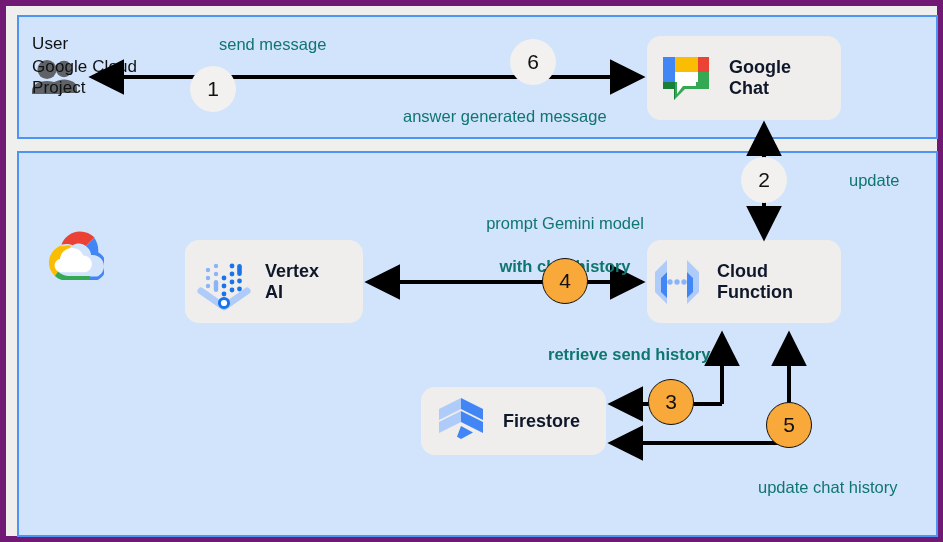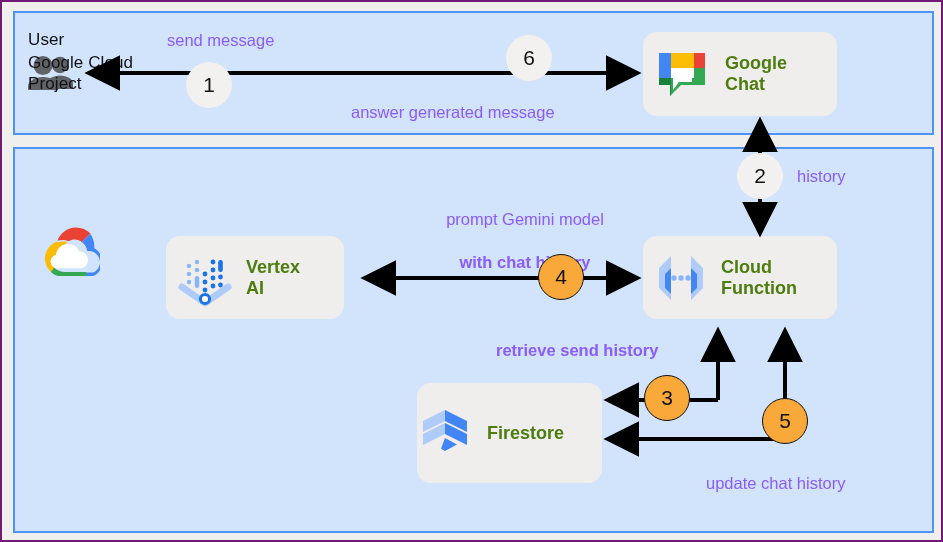--- a/index.html
+++ b/index.html
@@ -6,21 +6,21 @@
   body{
     width:943px;height:542px;
     background:#EFEFED;
     font-family:"Liberation Sans", sans-serif;
     overflow:hidden;
   }
   .page{
     position:relative;
     width:943px;height:542px;
     box-sizing:border-box;
-    border:2px solid #701a75;
+    border:6px solid #701a75;
     background:#EFEFED;
   }
   
   .panel{
     position:absolute;
     background:#D2E3FC;
     border:2px solid #4D94F4;
     box-sizing:border-box;
   }
   #panel-user{ left:11px; top:9px; width:921px; height:124px; }
@@ -44,46 +44,47 @@
     border-radius:14px;
     display:flex;
     align-items:center;
     box-sizing:border-box;
   }
   .card .ico{
     flex:0 0 auto;
     display:flex;align-items:center;justify-content:center;
   }
   .card .lbl{
-    font-size:18px;font-weight:bold;color:#4d7c0f;
+    font-size:18px;font-weight:bold;color:#0f172a;
     line-height:1.15;white-space:pre-line;
   }
   #card-chat     { left:641px; top:30px;  width:194px; height:84px; padding-left:8px; }
-  #card-vertex   { left:164px; top:234px; width:178px; height:83px; padding-left:10px;}
-  #card-function { left:641px; top:234px; width:194px; height:83px; padding-left:8px; }
-  #card-firestore{ left:415px; top:381px; width:185px; height:100px; }
+  #card-vertex   { left:179px; top:234px; width:178px; height:83px; padding-left:10px;}
+  #card-function { left:641px; top:234px; width:194px; height:83px; }
+  #card-firestore{ left:415px; top:381px; width:185px; height:68px; padding-left:12px;}
   #card-chat .lbl{ margin-left:12px; }
   #card-vertex .lbl{ margin-left:12px; }
   #card-function .lbl{ margin-left:10px; }
   #card-firestore .lbl{ margin-left:14px; }
 
   
   .elabel{
     position:absolute;
     font-size:16.5px;
-    color:#8b5cf6;
+    color:#0f766e;
     line-height:1.3;
     white-space:pre-line;
     text-align:center;
+    margin-left:48px;
   }
   .elabel.b{ font-weight:bold; }
   #lbl-send    { left:165px; top:28px; }
   #lbl-answer  { left:349px; top:100px; }
   #lbl-execute { left:795px; top:164px; }
-  #lbl-prompt  { left:423px; top:186px; width:200px; }
+  #lbl-prompt  { left:411px; top:186px; width:200px; }
   #lbl-retrieve{ left:494px; top:338px; font-weight:bold; }
   #lbl-update  { left:704px; top:471px; font-weight:normal; }
 
   
   #wires{ position:absolute; left:0; top:0; width:943px; height:542px; pointer-events:none; }
 
   
   .badge{
     position:absolute;
     width:46px;height:46px;border-radius:50%;
@@ -246,21 +247,21 @@
 
     <polyline points="716,398 716,330" fill="none" stroke="#000" stroke-width="4" marker-end="url(#ah)"></polyline>
     <polyline points="716,398 607,398" fill="none" stroke="#000" stroke-width="4" marker-end="url(#ah)"></polyline>
 
     <polyline points="783,437 783,330" fill="none" stroke="#000" stroke-width="4" marker-end="url(#ah)"></polyline>
     <polyline points="783,437 607,437" fill="none" stroke="#000" stroke-width="4" marker-end="url(#ah)"></polyline>
   </svg>
 
   <div class="elabel" id="lbl-send">send message</div>
   <div class="elabel" id="lbl-answer">answer generated message</div>
-  <div class="elabel" id="lbl-execute">history</div>
+  <div class="elabel" id="lbl-execute">update</div>
   <div class="elabel" id="lbl-prompt">
     <span>prompt Gemini model</span><br>
     <b>with chat history</b>
   </div>
   <div class="elabel b" id="lbl-retrieve">retrieve send history</div>
   <div class="elabel b" id="lbl-update">update chat history</div>
 
   <div class="badge gray" id="badge-1">1</div>
   <div class="badge gray" id="badge-2">2</div>
   <div class="badge orange" id="badge-3">3</div>

